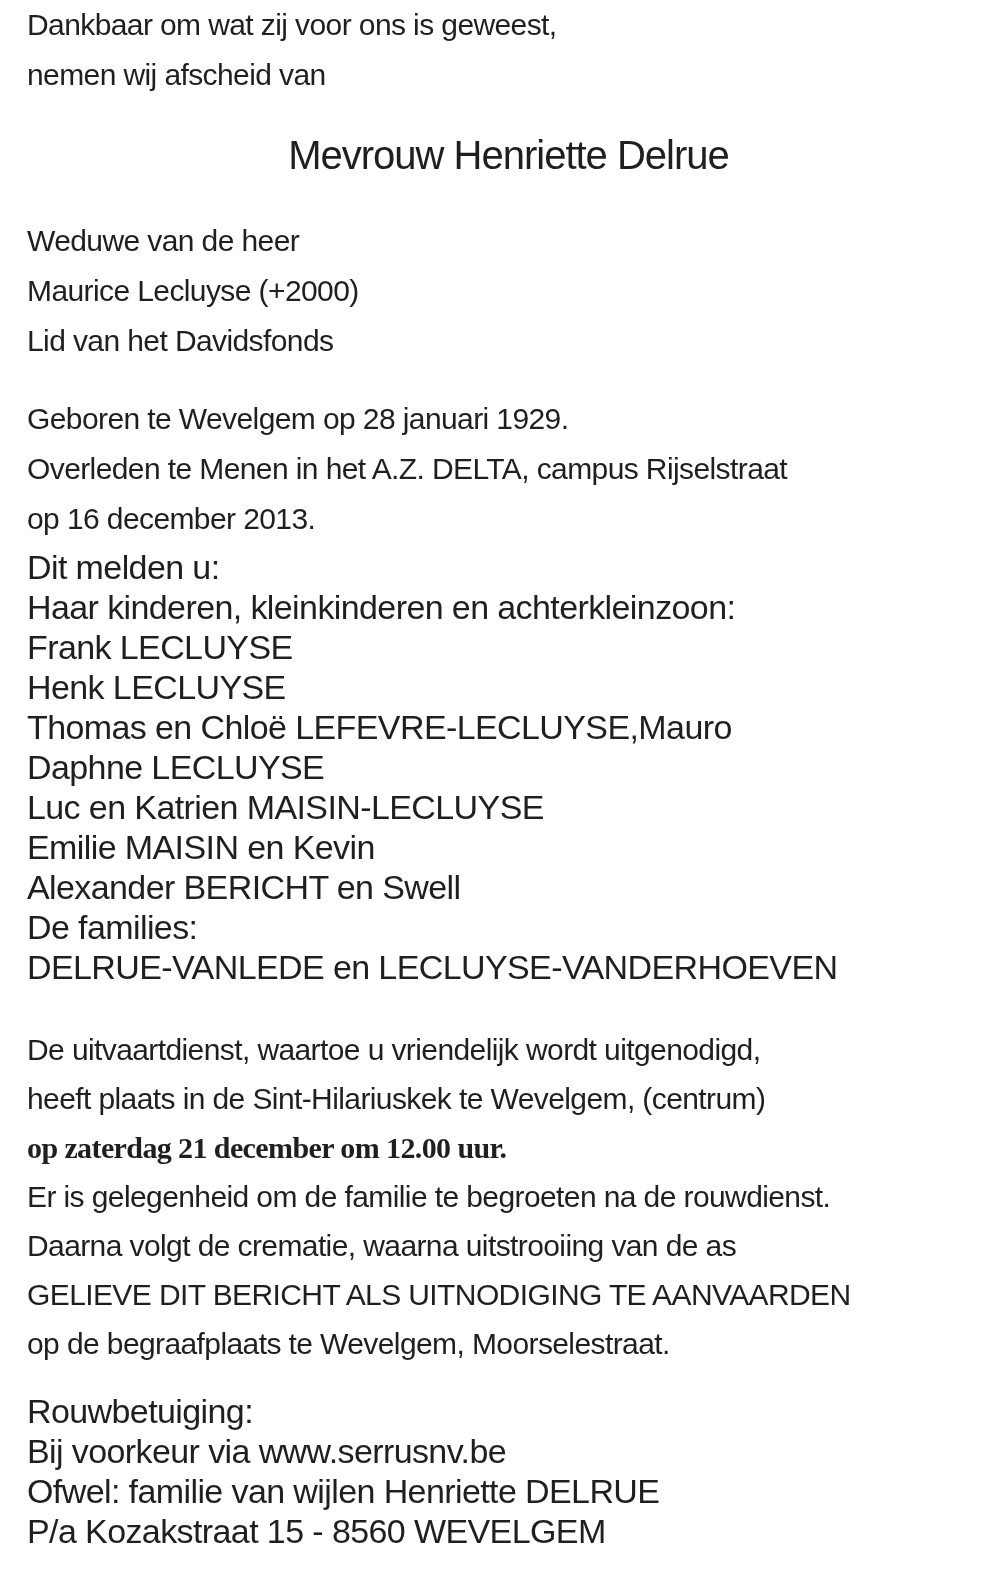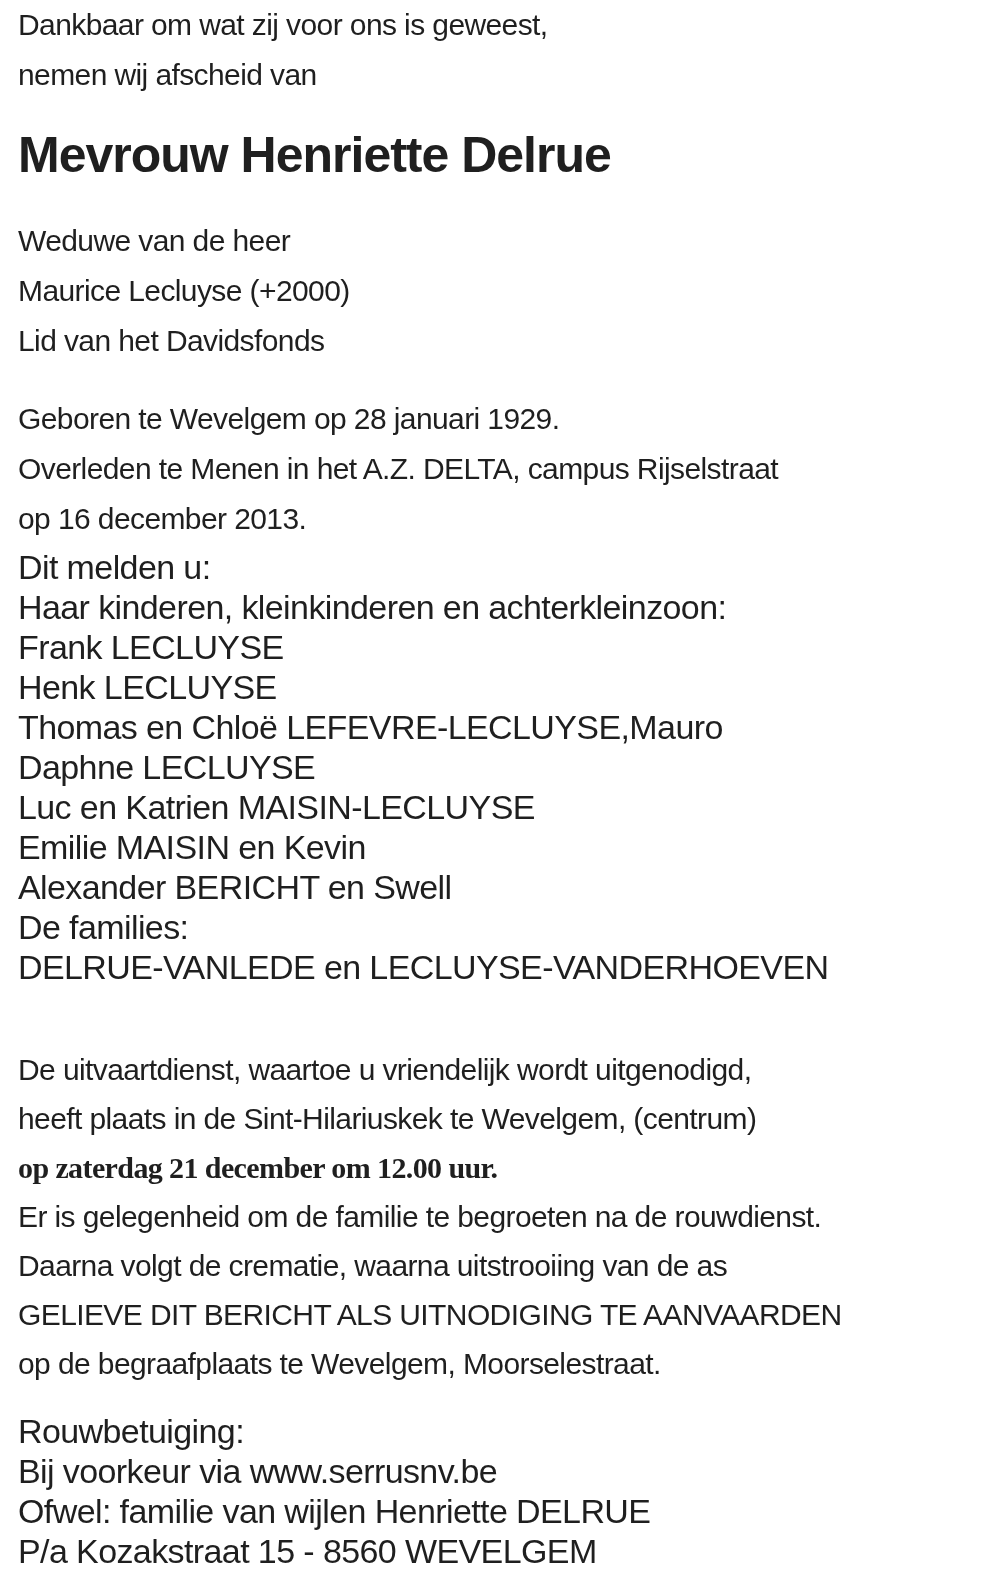--- a/index.html
+++ b/index.html
@@ -9,42 +9,43 @@
   body {
     width: 1000px;
     height: 1579px;
     background: #ffffff;
     color: #1f1f1f;
     font-family: "Liberation Sans", sans-serif;
     letter-spacing: -0.6px;
     overflow: hidden;
   }
   .page {
-    padding-left: 18px;
+    padding-left: 27px;
     padding-right: 10px;
   }
   p { margin: 0; }
 
   
   .p50 p { font-size: 30px; line-height: 50px; }
   .p49 p { font-size: 30px; line-height: 49px; }
   .p40 p { font-size: 34px; line-height: 40px; }
 
   .title {
     margin: 27px 0 0 0;
-    font-size: 50px;
+    font-size: 40px;
     line-height: 56px;
-    font-weight: 700;
+    font-weight: 400;
     letter-spacing: -1px;
+    text-align: center;
   }
 
   .marital      { margin-top: 33px; }
   .life-dates   { margin-top: 28px; }
   .announced    { margin-top: 3px;  }
-  .service      { margin-top: 58px; }
+  .service      { margin-top: 38px; }
   .condolences  { margin-top: 23px; }
 
   .bold { font-weight: 700; font-family: Liberation Serif, serif; }
 </style>
 </head>
 <body style="background: rgb(255, 255, 255); color: rgb(31, 31, 31);">
 
 <main class="page">
 
   <section class="p50">

